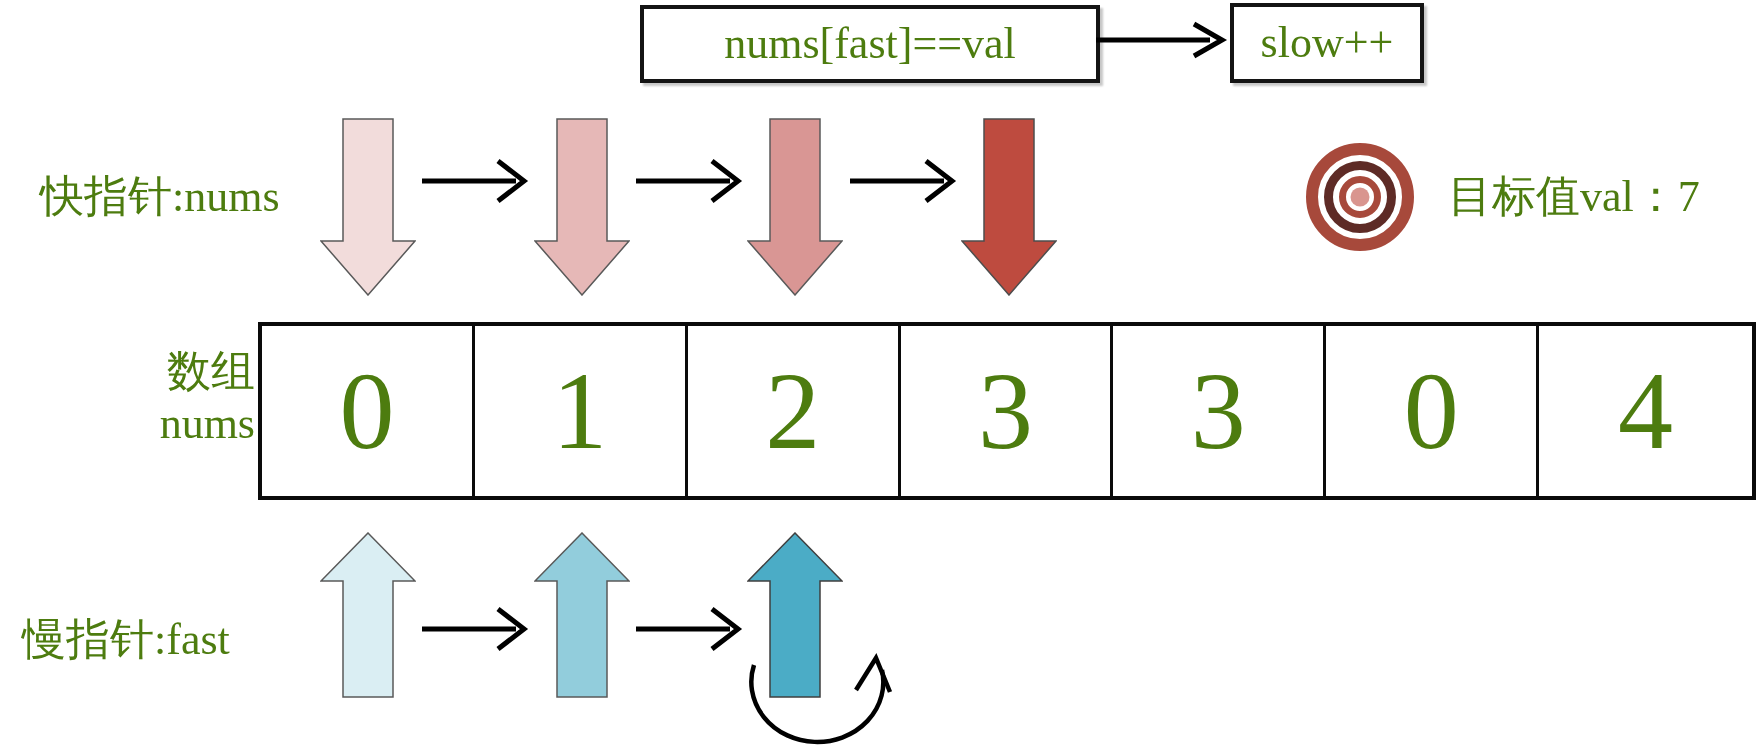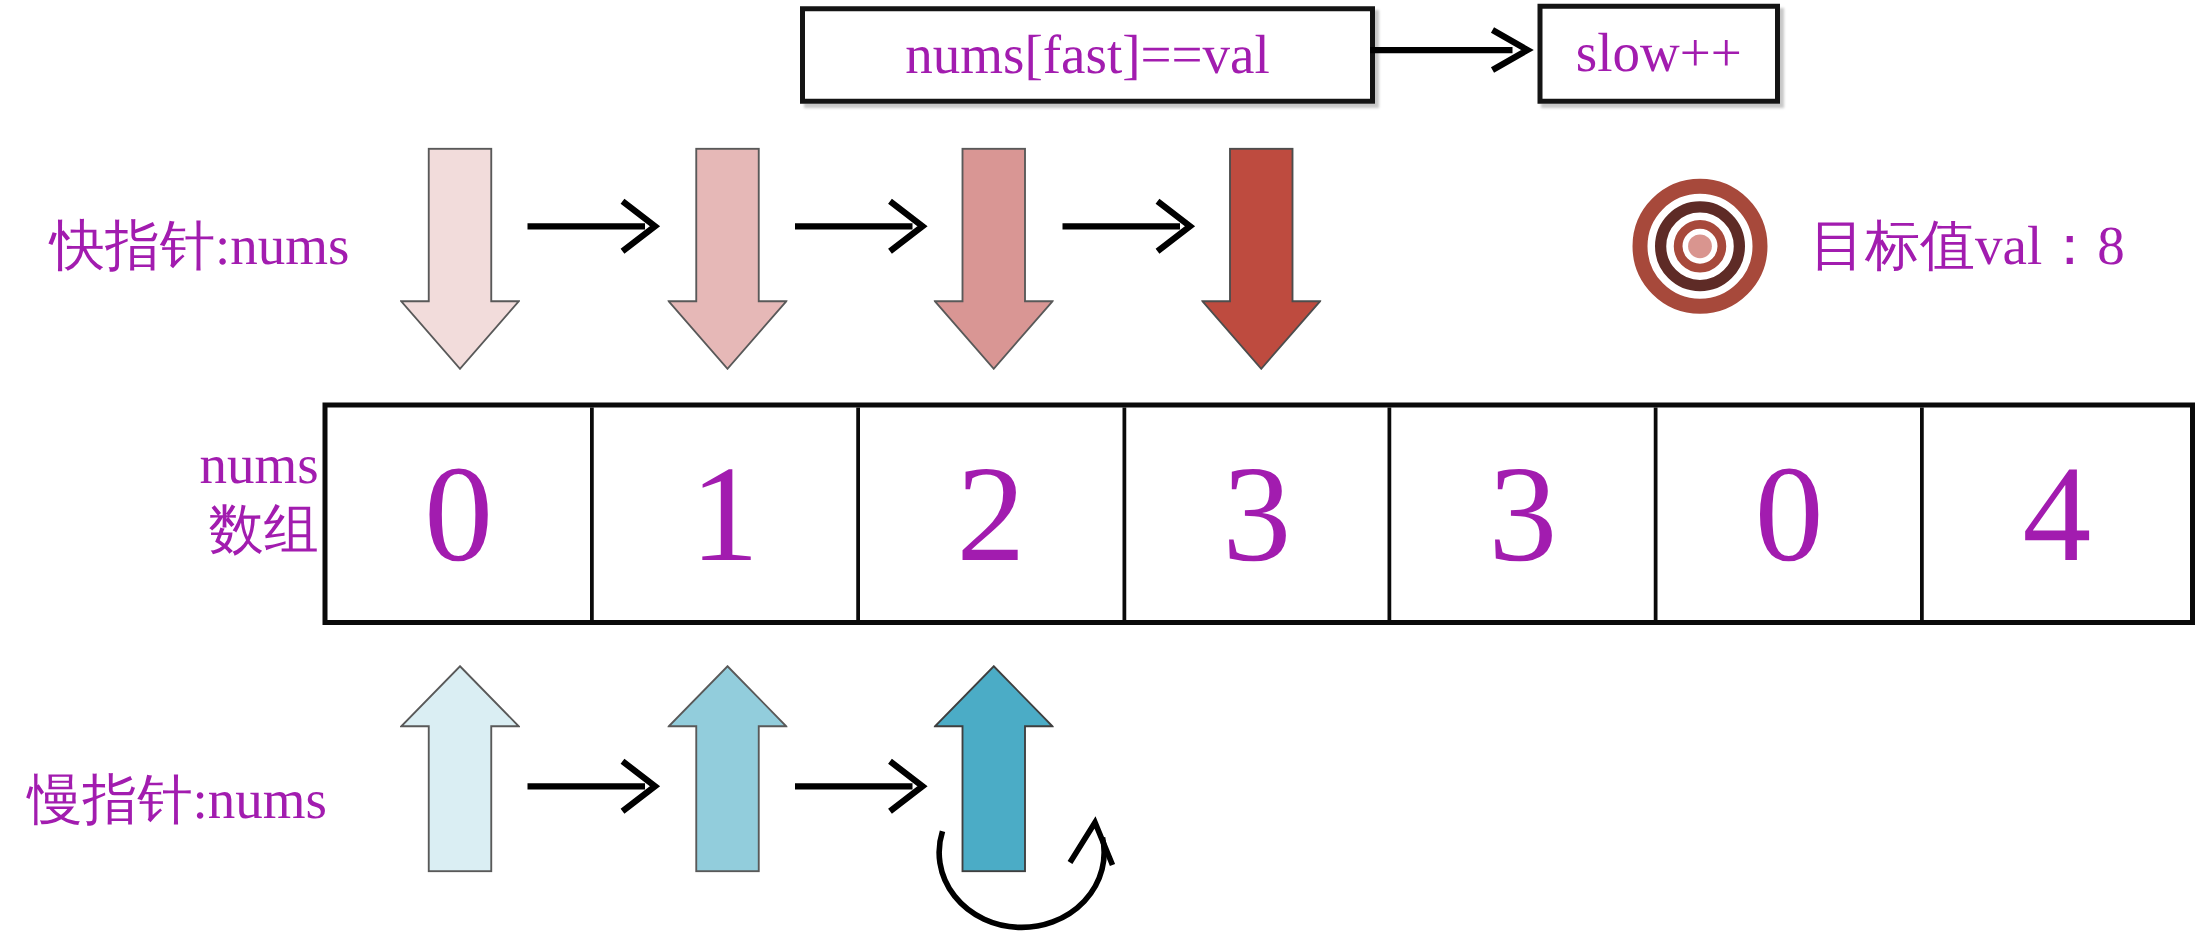--- a/index.html
+++ b/index.html
@@ -1,18 +1,18 @@
 <!DOCTYPE html>
 <html><head>
 <meta charset="utf-8">
 <style>
   html,body{margin:0;padding:0;background:#ffffff;}
   .canvas{
     position:relative;width:1760px;height:750px;background:#ffffff;overflow:hidden;
-    font-family:"Liberation Serif","DejaVu Serif",serif;color:#a21caf;
+    font-family:"Liberation Serif","DejaVu Serif",serif;color:#4d7c0f;
   }
   .abs{position:absolute;}
   .flowbox{
     position:absolute;background:#fff;border:4px solid #141414;
     box-shadow:3px 3px 2px rgba(0,0,0,0.22);
     display:flex;align-items:center;justify-content:center;
     font-size:44px;line-height:1;white-space:nowrap;
   }
   .zh-label{
     position:absolute;font-size:44px;line-height:1.15;white-space:nowrap;
@@ -75,22 +75,22 @@
   <svg class="abs conn" style="left:634px;top:157px;" width="112" height="48" viewBox="0 0 112 48">
     <path d="M2,24 H96" stroke-width="5"></path>
       <path d="M78,4 L104,24 L78,44" stroke-width="5"></path>
   </svg>
   <svg class="abs conn" style="left:848px;top:157px;" width="112" height="48" viewBox="0 0 112 48">
     <path d="M2,24 H96" stroke-width="5"></path>
       <path d="M78,4 L104,24 L78,44" stroke-width="5"></path>
   </svg>
 
   <div class="array-label">
+    <div>数组</div>
     <div>nums</div>
-    <div>数组</div>
   </div>
 
   <div class="array">
     <div class="cell">
         <span>0</span>
       </div>
     <div class="cell">
         <span>1</span>
       </div>
     <div class="cell">
@@ -103,21 +103,21 @@
         <span>3</span>
       </div>
     <div class="cell">
         <span>0</span>
       </div>
     <div class="cell">
         <span>4</span>
       </div>
   </div>
 
-  <div class="zh-label" style="left:22px;top:615px;">慢指针:nums</div>
+  <div class="zh-label" style="left:22px;top:615px;">慢指针:fast</div>
 
   <svg class="abs" style="left:320px;top:532px;" width="96" height="166" viewBox="0 0 96 166">
     <polygon points="48,1 95,49 73,49 73,165 23,165 23,49 1,49" stroke="#595959" stroke-width="1.5" fill="#DAEEF3"></polygon>
   </svg>
   <svg class="abs" style="left:534px;top:532px;" width="96" height="166" viewBox="0 0 96 166">
     <polygon points="48,1 95,49 73,49 73,165 23,165 23,49 1,49" stroke="#595959" stroke-width="1.5" fill="#92CDDC"></polygon>
   </svg>
   <svg class="abs" style="left:747px;top:532px;" width="96" height="166" viewBox="0 0 96 166">
     <polygon points="48,1 95,49 73,49 73,165 23,165 23,49 1,49" stroke="#3f3f3f" stroke-width="1.5" fill="#4BACC6"></polygon>
   </svg>
@@ -135,15 +135,15 @@
     <path d="M14,15 A66,60 0 1 0 142,20" stroke-width="4.5"></path>
     <path d="M116,40 L136,8 L150,42" stroke-width="4.5"></path>
   </svg>
 
   <svg class="abs" style="left:1301px;top:138px;" width="118" height="118" viewBox="0 0 118 118">
     <circle cx="59" cy="59" r="48" fill="none" stroke-width="12" stroke="#A7493B"></circle>
     <circle cx="59" cy="59" r="31.5" fill="none" stroke-width="9" stroke="#5E2B26"></circle>
     <circle cx="59" cy="59" r="17.5" fill="none" stroke-width="7" stroke="#A7493B"></circle>
     <circle cx="59" cy="59" r="9.5" stroke="none" fill="#D9958F"></circle>
   </svg>
-  <div class="zh-label" style="left:1448px;top:172px;">目标值val：8</div>
+  <div class="zh-label" style="left:1448px;top:172px;">目标值val：7</div>
 
 </div>
 
 </body></html>

